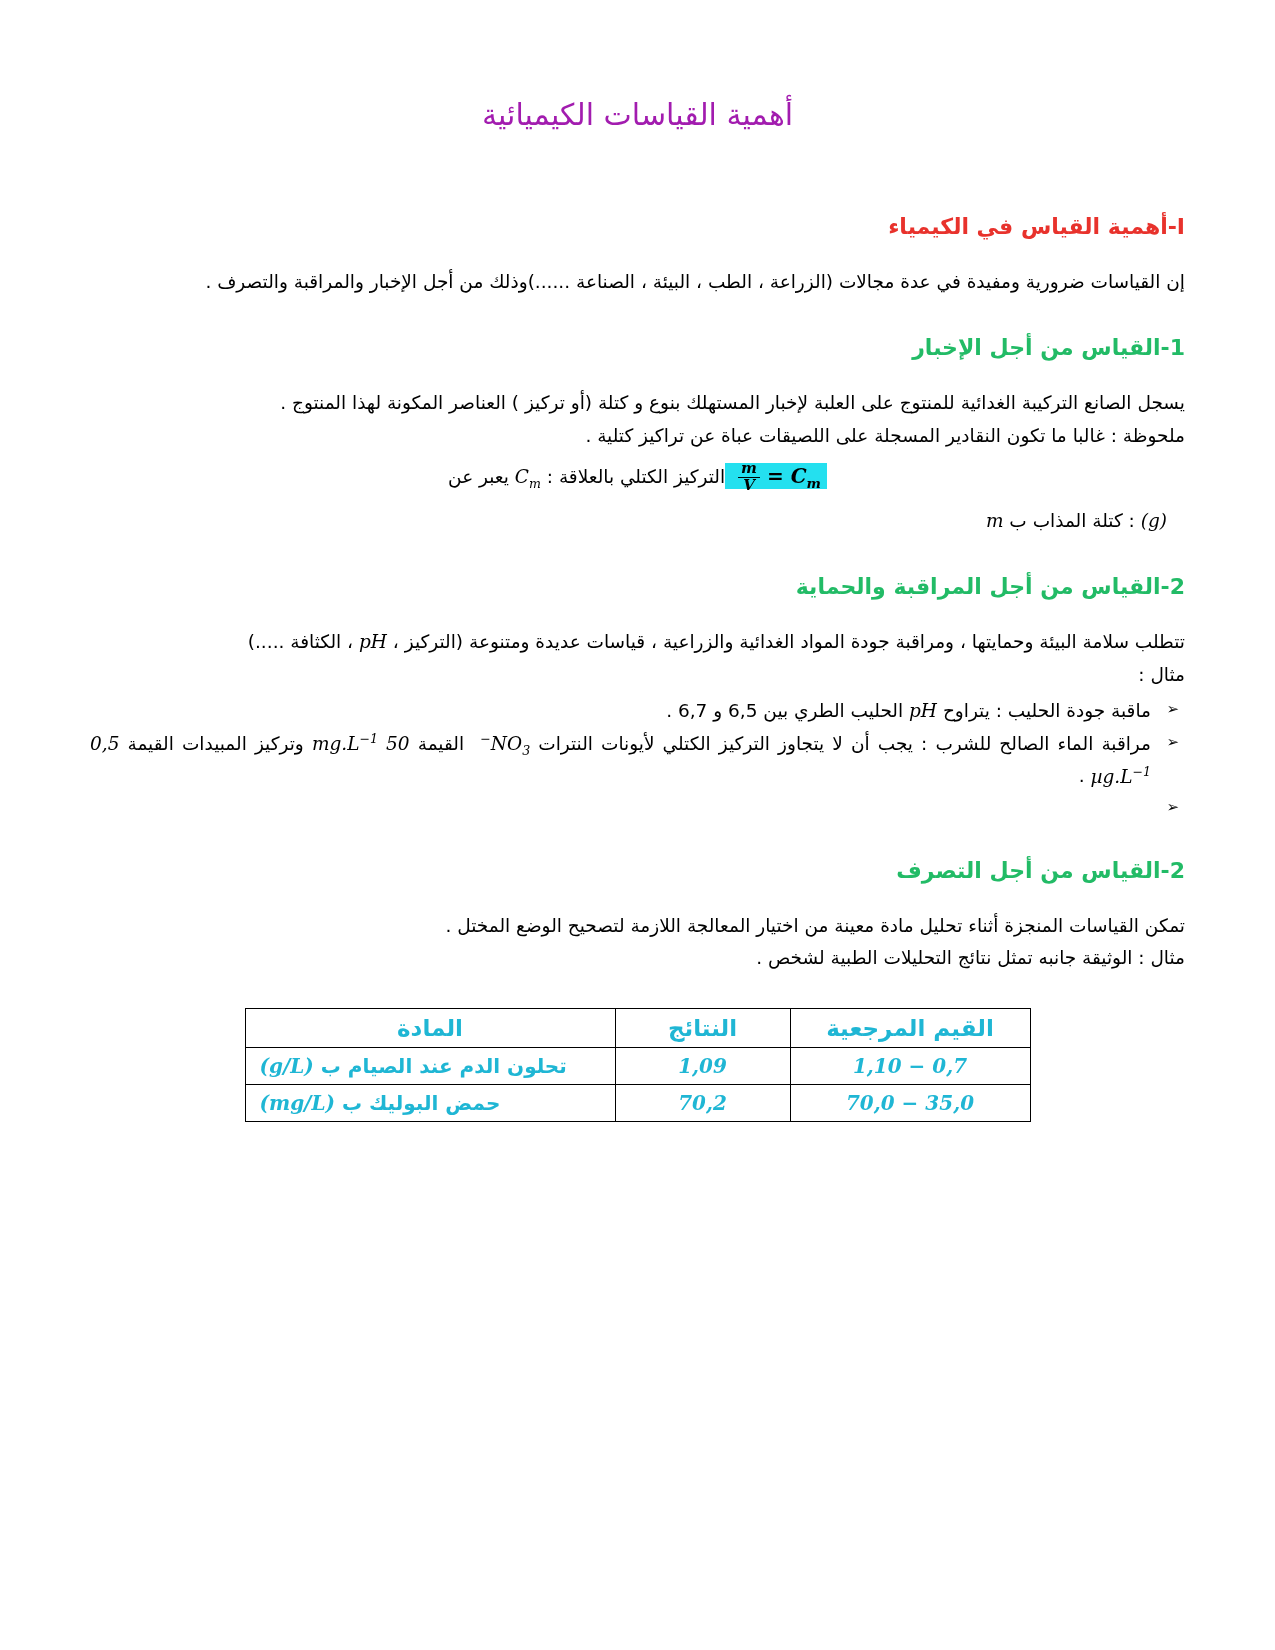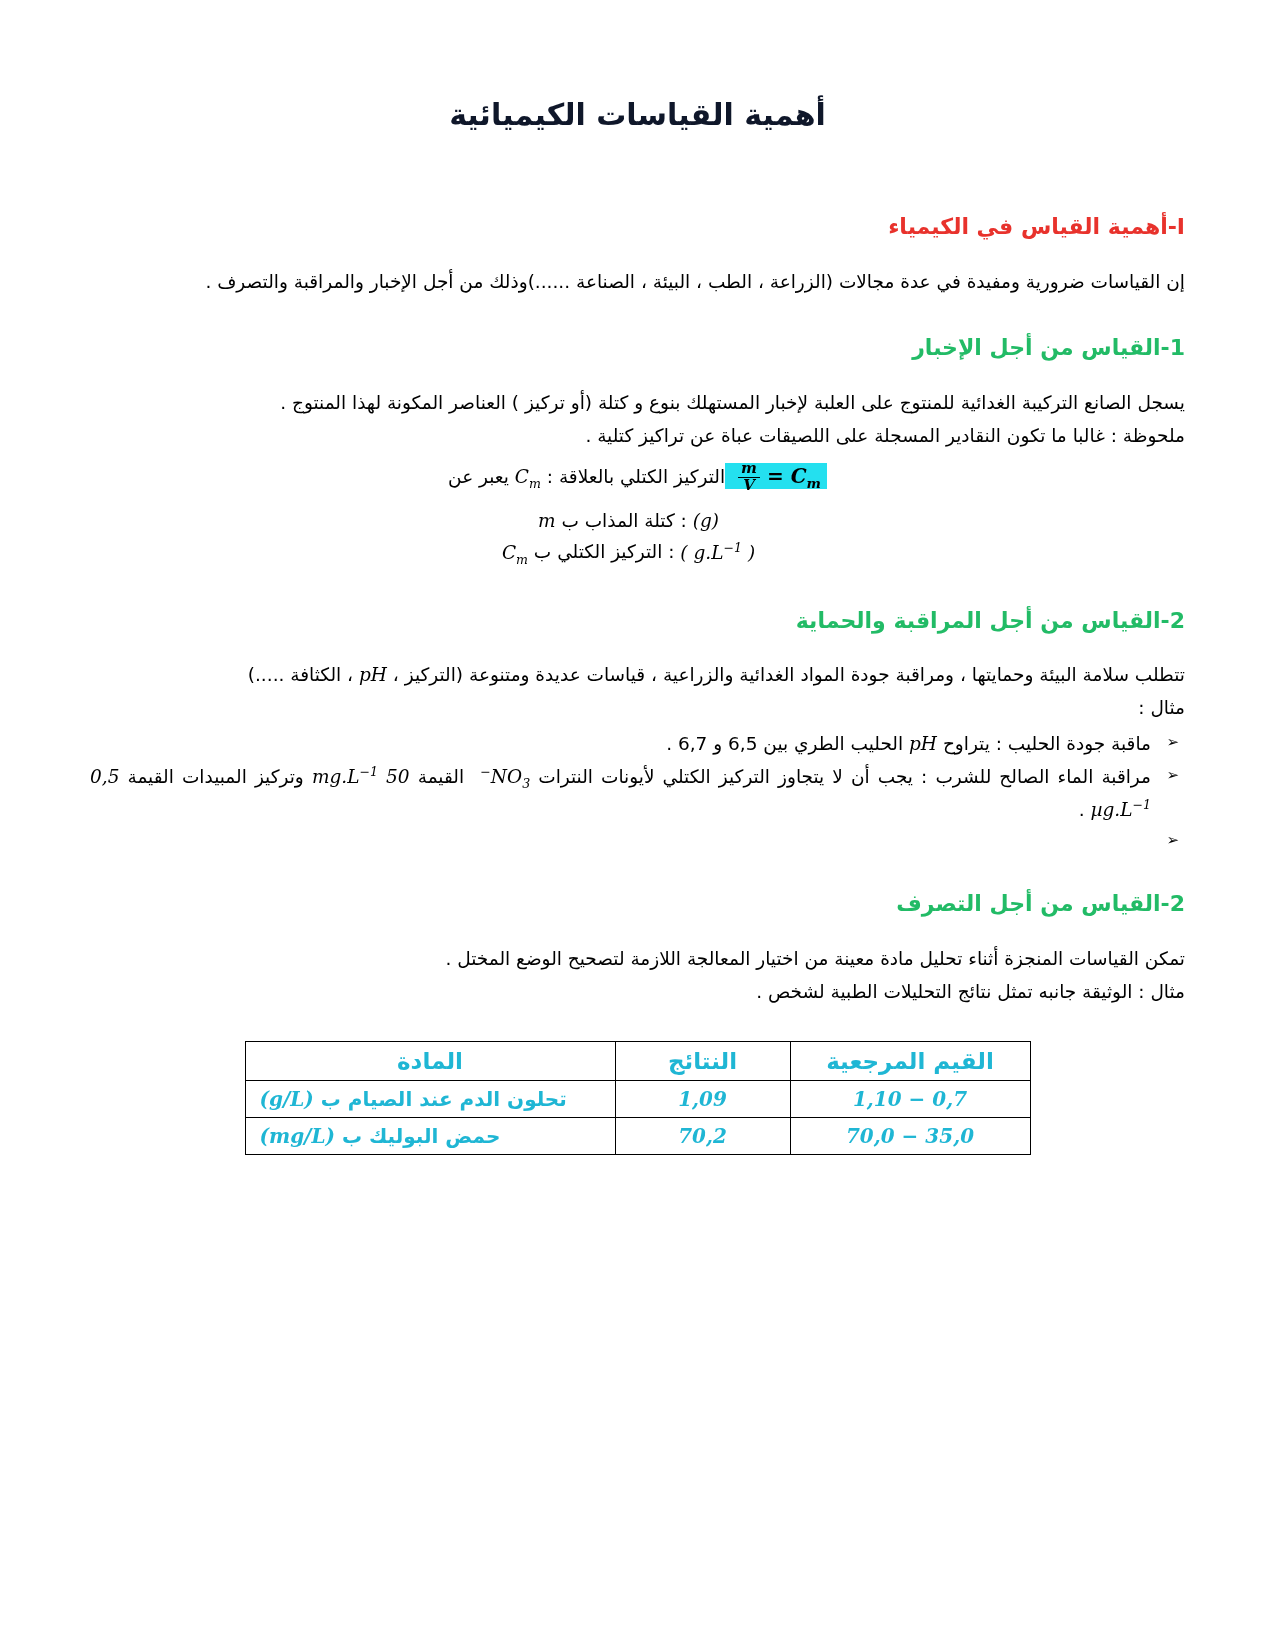--- a/index.html
+++ b/index.html
@@ -13,23 +13,23 @@
     position: relative;
     background: #ffffff;
     font-family: "DejaVu Sans", "Liberation Sans", sans-serif;
     color: #000000;
     box-sizing: border-box;
     padding: 0 90px;
     overflow: hidden;
   }
   .doc-title {
     text-align: center;
-    color: #0f172a;
+    color: #a21caf;
     font-size: 30px;
-    font-weight: bold;
+    font-weight: normal;
     margin-top: 95px;
     margin-bottom: 0;
     line-height: 1.3;
   }
   .h1 {
     color: #e8322c;
     font-size: 22px;
     font-weight: bold;
     margin: 78px 0 0 0;
     line-height: 1.4;
@@ -156,29 +156,24 @@
   <p class="formula-line">
     <span class="hl"><span class="mib">C<sub>m</sub></span> =
       <span class="frac"><span class="num mib">m</span><span class="den mib">V</span></span>
     </span>
     <span>التركيز الكتلي  بالعلاقة :</span>
     <span class="mi">C<sub>m</sub></span>
     <span>يعبر عن</span>
   </p>
 
   <div class="indent-block">
-    <p class="line" style="text-align:center">
+    <p class="line" style="">
       <span class="mi">(g)</span>
       <span>: كتلة المذاب ب</span>
       <span class="mi">m</span>
-    </p>
-    <p class="line" style="text-align:center">
-      <span class="mi">( g.L<sup>−1</sup> )</span>
-      <span>: التركيز الكتلي ب</span>
-      <span class="mi">C<sub>m</sub></span>
     </p>
   </div>
 
   <h3 class="h2">2-القياس من أجل المراقبة والحماية</h3>
 
   <p class="body">تتطلب سلامة البيئة وحمايتها ، ومراقبة جودة المواد الغدائية والزراعية ، قياسات عديدة ومتنوعة (التركيز ، <span class="mi">pH</span> ، الكثافة .....)</p>
   <p class="body tight">مثال :</p>
 
   <ul class="bullets">
     <li>

